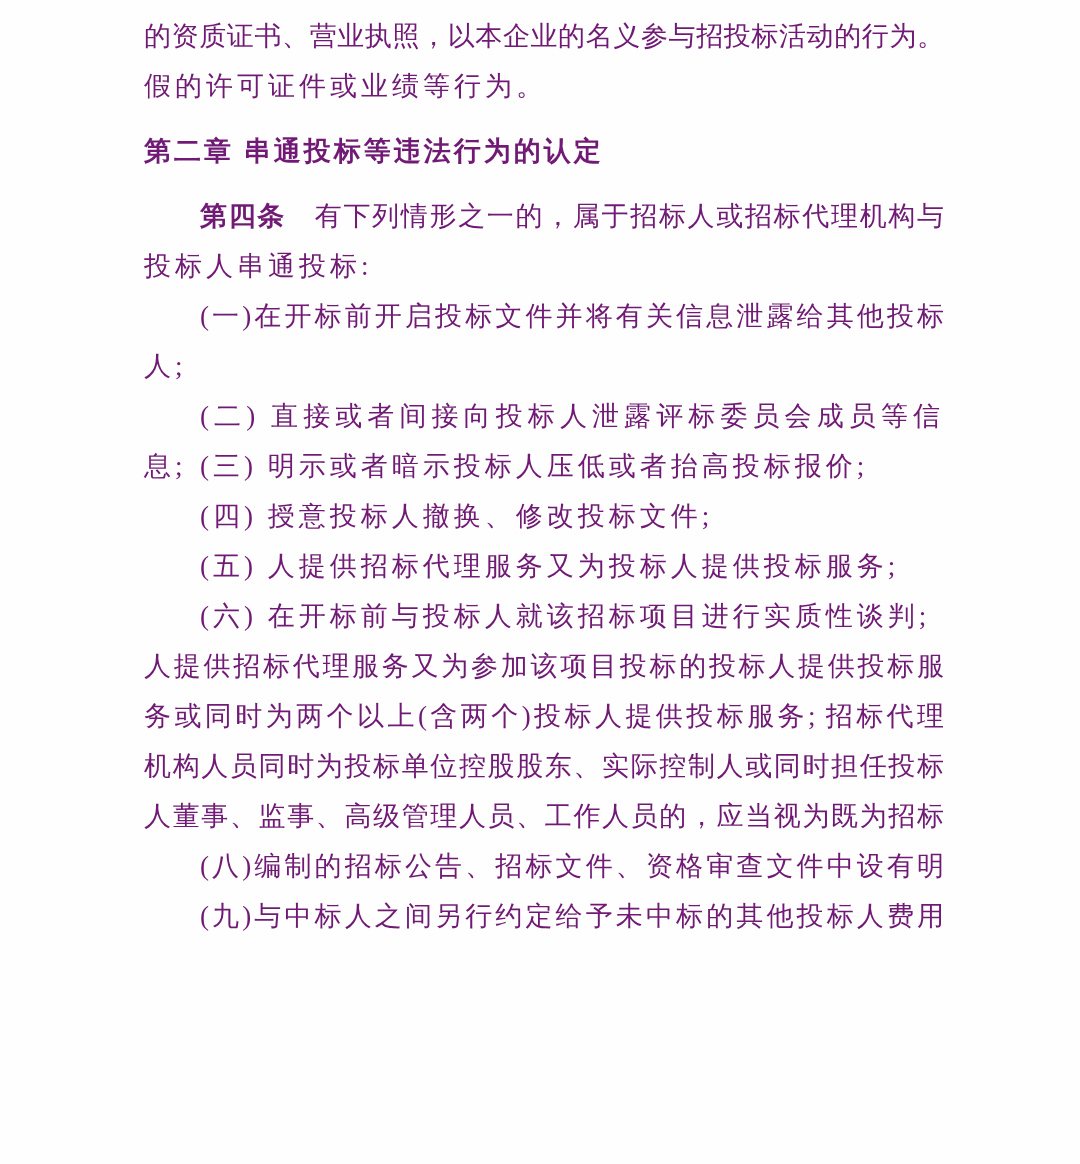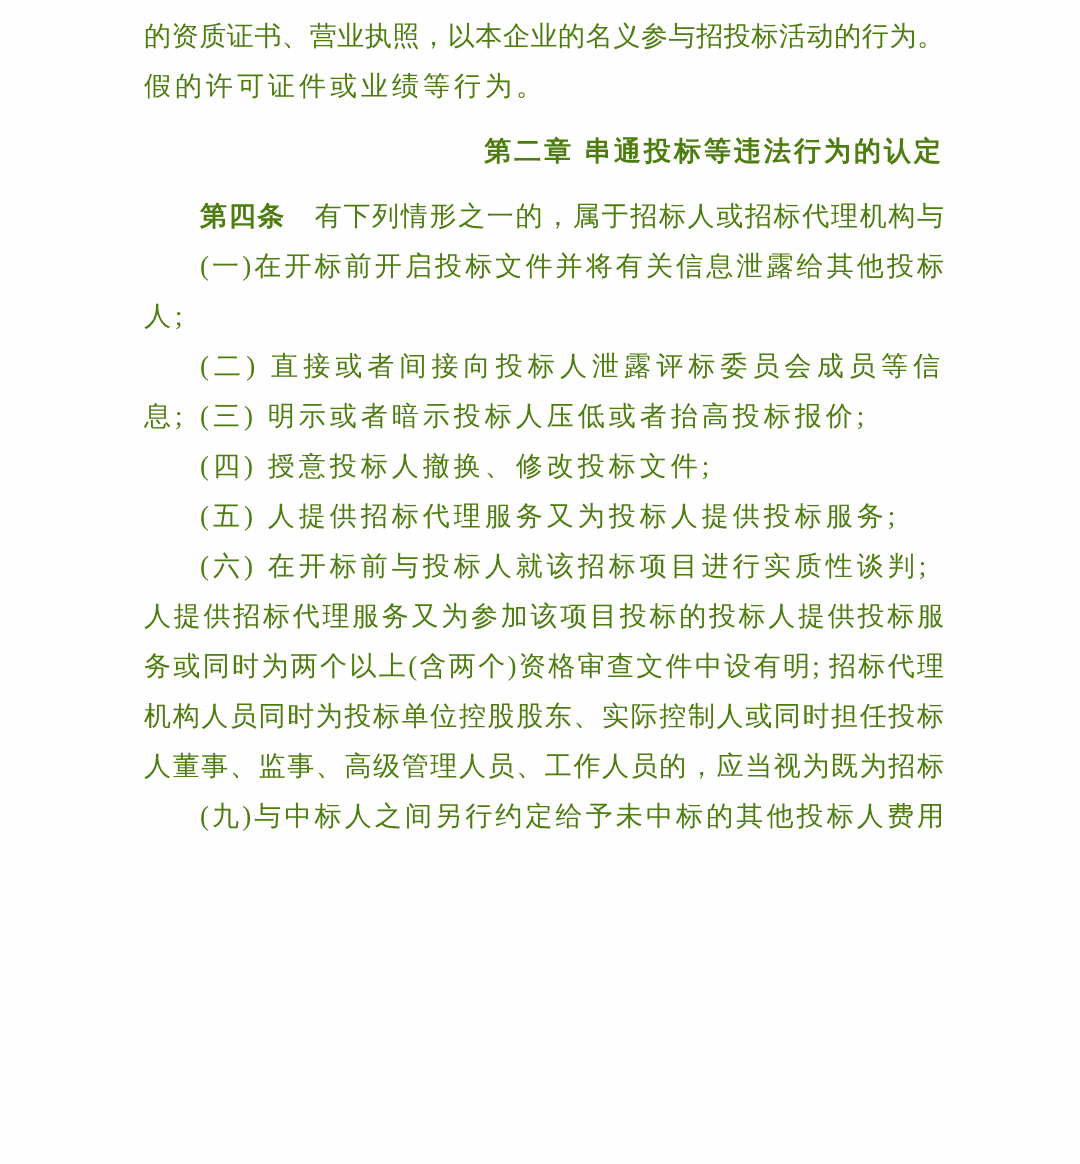--- a/index.html
+++ b/index.html
@@ -7,21 +7,21 @@
     padding: 0;
     background: #ffffff;
   }
   .page {
     position: relative;
     width: 1080px;
     height: 1164px;
     background: #fefefe;
     overflow: hidden;
     font-family: "Liberation Serif", "DejaVu Serif", serif;
-    color: #4d7c0f;
+    color: #701a75;
   }
   .textcol {
     position: absolute;
     left: 144px;
     top: 11px;
     width: 800px;
     font-size: 27px;
     line-height: 50px;
   }
   .tline {
@@ -33,43 +33,45 @@
   .tline.fill {
     letter-spacing: 0;
     text-align-last: justify;
   }
   .tline.indent {
     text-indent: 56px;
   }
   .heading {
     height: 50px;
     margin: 15px 0;
-    text-align: right;
+    text-align: left;
     font-weight: bold;
     letter-spacing: 3px;
   }
   .tline b {
     font-weight: bold;
   }
 </style>
 </head>
 <body>
 
 <div class="page">
   <div class="textcol">
       <div class="tline fill">的资质证书、营业执照，以本企业的名义参与招投标活动的行为。</div>
       <div class="tline">假的许可证件或业绩等行为。</div>
       <div class="heading">第二章 串通投标等违法行为的认定</div>
       <div class="tline indent fill"><b>第四条</b><span>　有下列情形之一的，属于招标人或招标代理机构与</span></div>
+      <div class="tline">投标人串通投标:</div>
       <div class="tline indent fill">(一)在开标前开启投标文件并将有关信息泄露给其他投标</div>
       <div class="tline">人;</div>
       <div class="tline indent">(二) 直接或者间接向投标人泄露评标委员会成员等信息;</div>
       <div class="tline indent">(三) 明示或者暗示投标人压低或者抬高投标报价;</div>
       <div class="tline indent">(四) 授意投标人撤换、修改投标文件;</div>
       <div class="tline indent">(五) 人提供招标代理服务又为投标人提供投标服务;</div>
       <div class="tline indent">(六) 在开标前与投标人就该招标项目进行实质性谈判;</div>
       <div class="tline fill">人提供招标代理服务又为参加该项目投标的投标人提供投标服</div>
-      <div class="tline fill">务或同时为两个以上(含两个)资格审查文件中设有明; 招标代理</div>
+      <div class="tline fill">务或同时为两个以上(含两个)投标人提供投标服务; 招标代理</div>
       <div class="tline fill">机构人员同时为投标单位控股股东、实际控制人或同时担任投标</div>
       <div class="tline fill">人董事、监事、高级管理人员、工作人员的，应当视为既为招标</div>
+      <div class="tline indent fill">(八)编制的招标公告、招标文件、资格审查文件中设有明</div>
       <div class="tline indent fill">(九)与中标人之间另行约定给予未中标的其他投标人费用</div>
     </div>
 </div>
 
 </body></html>

